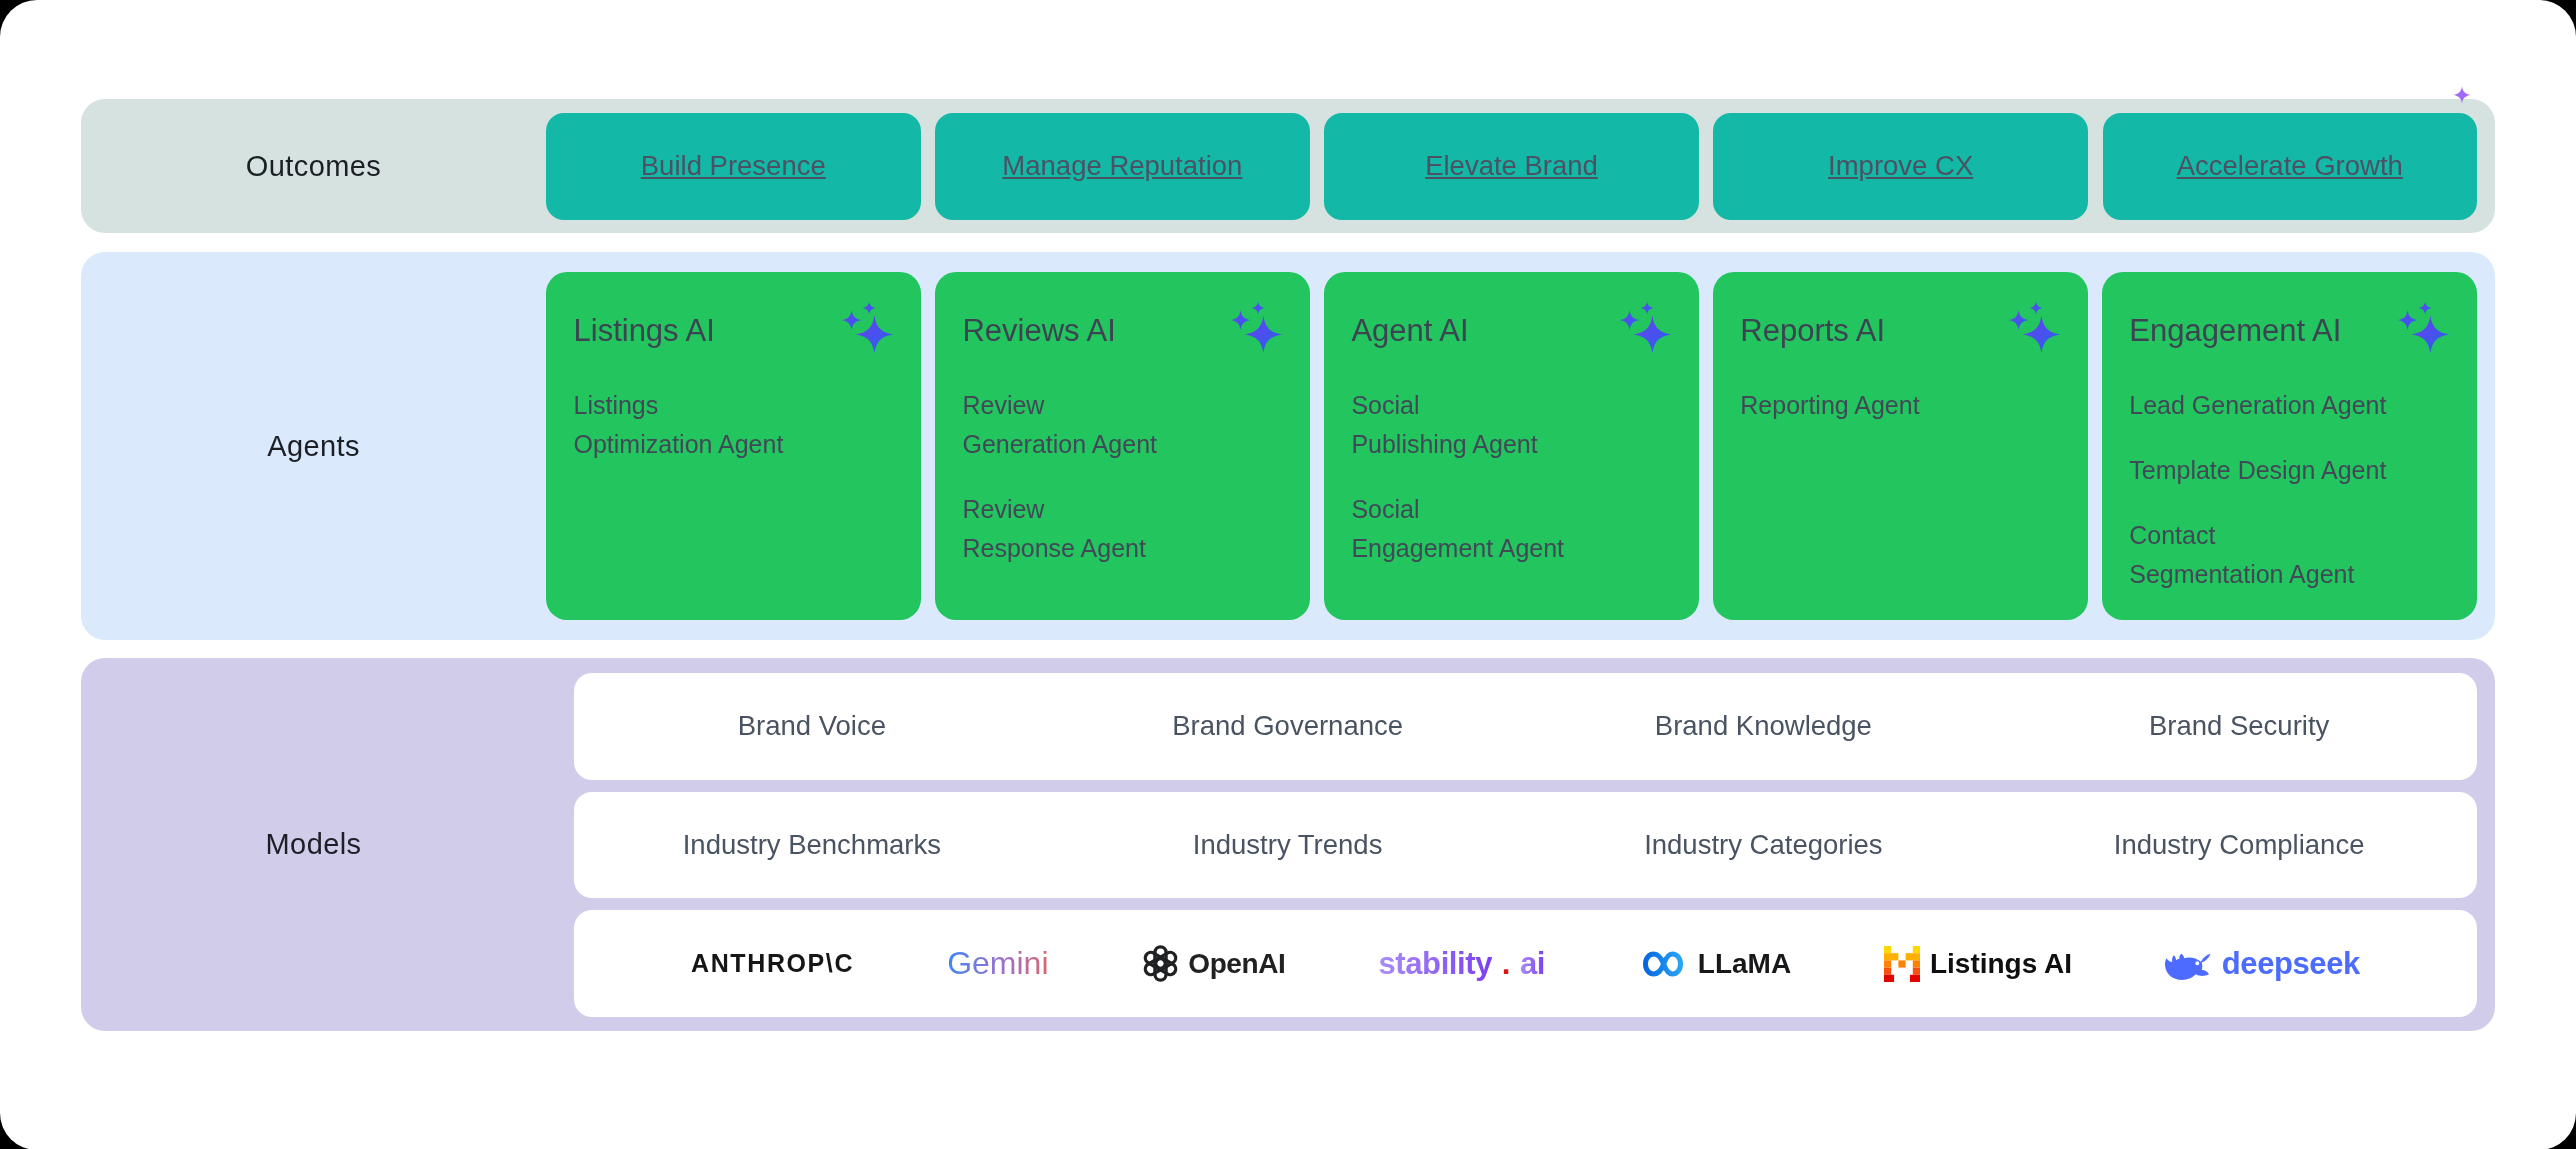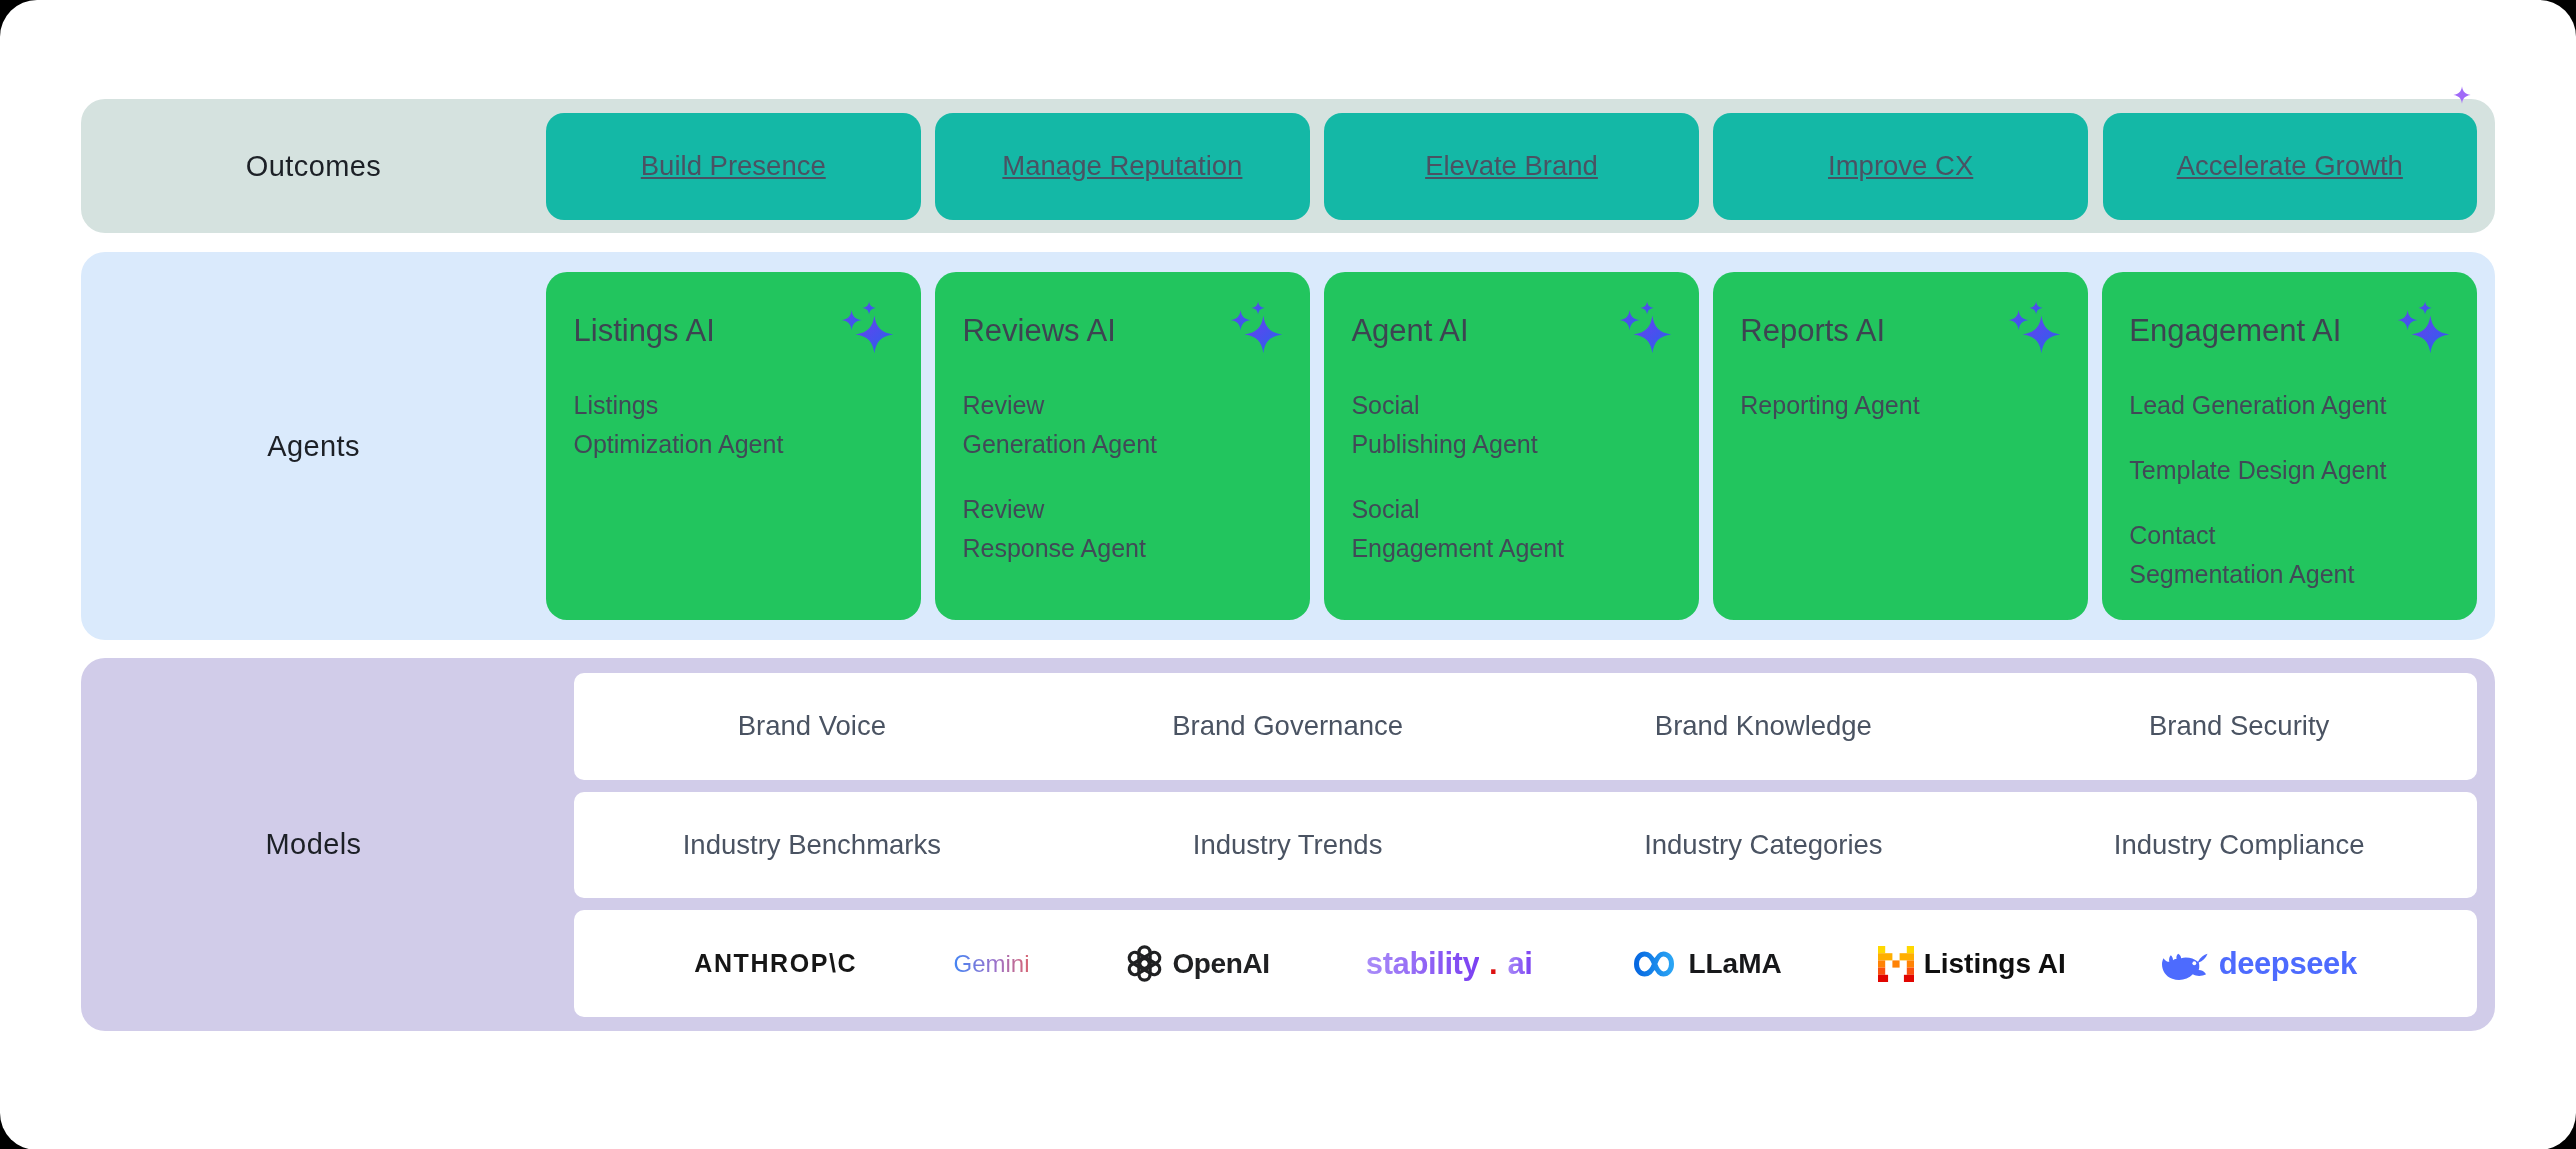--- a/index.html
+++ b/index.html
@@ -29,32 +29,32 @@
     box-sizing:border-box;
   }
   .agent-card-head{display:flex;align-items:flex-start;justify-content:space-between;}
   .agent-card-title{font-size:31px;font-weight:500;color:#3d4451;padding-top:11.3px;}
   .sparkle{width:53px;height:53px;flex:0 0 auto;}
   .agent-list{margin-top:32px;display:flex;flex-direction:column;gap:26px;}
   .agent-item{font-size:25px;color:#414957;line-height:1.55;white-space:pre-line;}
   
   .model-rows{flex:1;display:flex;flex-direction:column;gap:12px;padding:14.6px 18px 14.6px 0;}
   .model-row{
-    flex:1;background:#ffffff;border-radius:10px;
+    flex:1;background:#ffffff;border-radius:18px;
     display:flex;align-items:center;justify-content:space-evenly;margin-left:28px;
   }
   .model-cell{
     flex:1;text-align:center;font-size:27.5px;font-weight:500;color:#4a5362;
   }
   
   .logo-row{padding:0 24px;}
   .logo{display:flex;align-items:center;gap:9.7px;}
   .logo-anthropic-text{font-size:25px;font-weight:700;letter-spacing:1.6px;color:#161616;}
   .logo-gemini-text{
-    position:relative;font-size:24px;font-weight:500;
+    position:relative;font-size:32px;font-weight:500;
     background:linear-gradient(90deg,#4285f4 0%,#9b72cb 55%,#d96570 100%);
     -webkit-background-clip:text;background-clip:text;
     -webkit-text-fill-color:transparent;color:transparent;
   }
   .gemini-star{position:absolute;top:-13px;right:24px;width:18px;height:18px;}
   .logo-openai-text{font-size:28px;font-weight:700;color:#202123;letter-spacing:-0.4px;}
   .logo-stability-text{
     font-size:31px;font-weight:800;letter-spacing:-0.4px;
     background:linear-gradient(90deg,#a98df8 0%,#7a3ff2 100%);
     -webkit-background-clip:text;background-clip:text;

